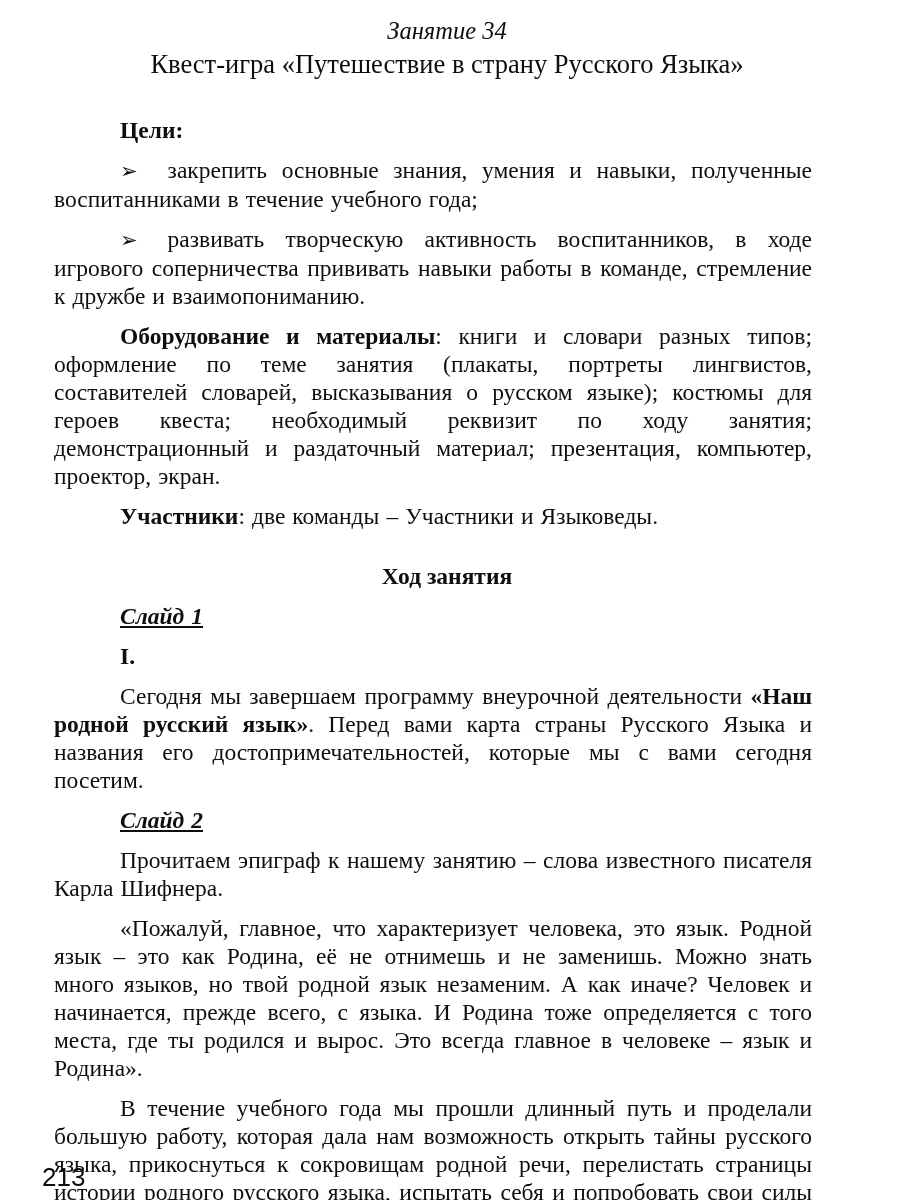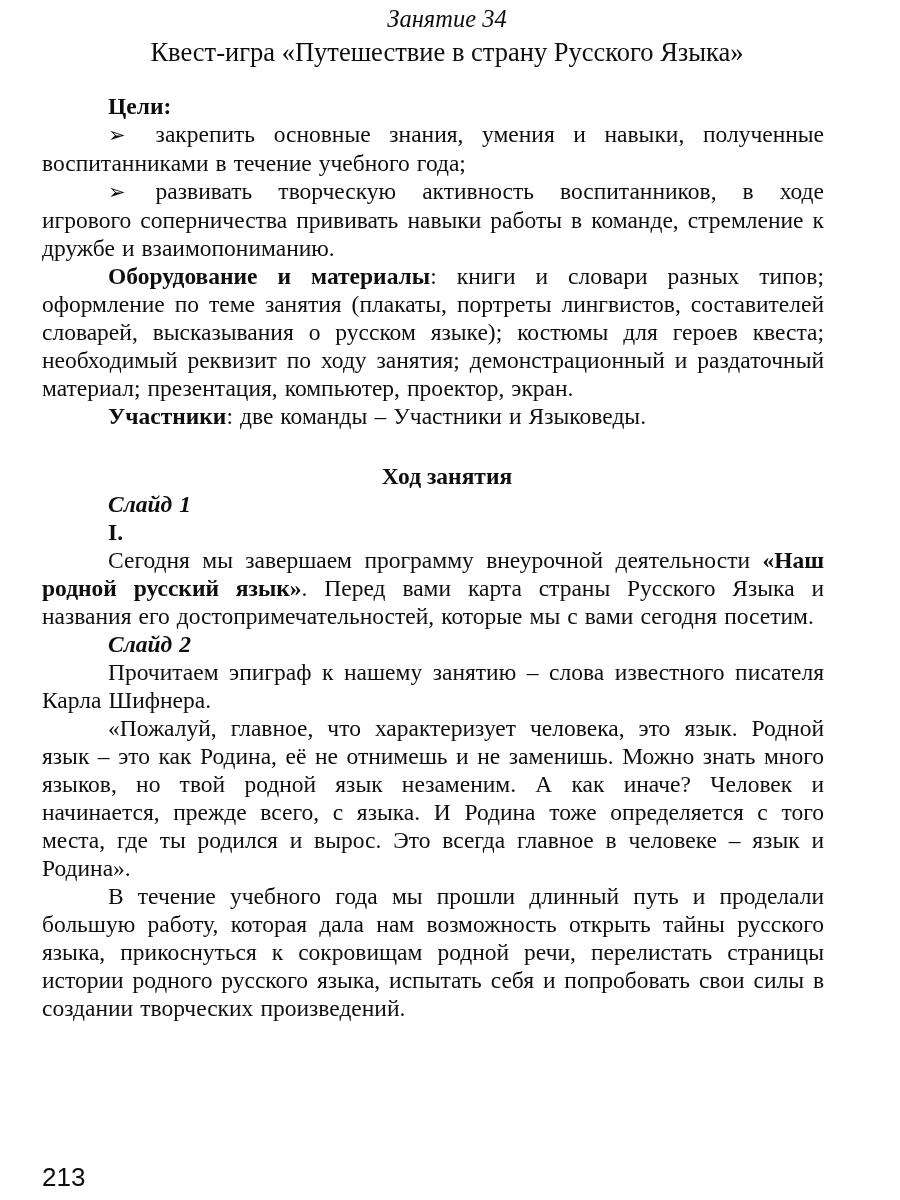--- a/index.html
+++ b/index.html
@@ -14,48 +14,48 @@
     font-family: "Liberation Serif", "DejaVu Serif", serif;
     font-size: 23.5px;
     line-height: 28px;
     overflow: hidden;
   }
   .page {
     position: relative;
     box-sizing: border-box;
     width: 900px;
     height: 1200px;
-    padding: 2px 76px 0 42px;
+    padding: 14px 76px 0 42px;
   }
   .center {
     text-align: center;
     margin-left: -42px;
     margin-right: -70px;
   }
   .head-lesson {
     font-style: italic;
     font-size: 24.5px;
     line-height: 33px;
   }
   .doc-title {
     font-weight: normal;
     font-size: 26.5px;
     line-height: 34px;
   }
   .spacer-line {
     height: 23px;
   }
   p.para {
-    margin: 0;
+    margin: 12px;
     text-align: justify;
     text-indent: 66px;
     word-spacing: 0.05em;
   }
   .bold { font-weight: bold; }
-  .bolditalic { font-weight: bold; font-style: italic; }
+  .bolditalic { font-weight: bold; font-style: italic; text-decoration: underline; }
   .subheading {
     font-weight: bold;
     margin-top: 32px;
     line-height: 28px;
   }
   .bullet-glyph {
     font-family: "DejaVu Sans", sans-serif;
     font-size: 21px;
   }
   .tab {

